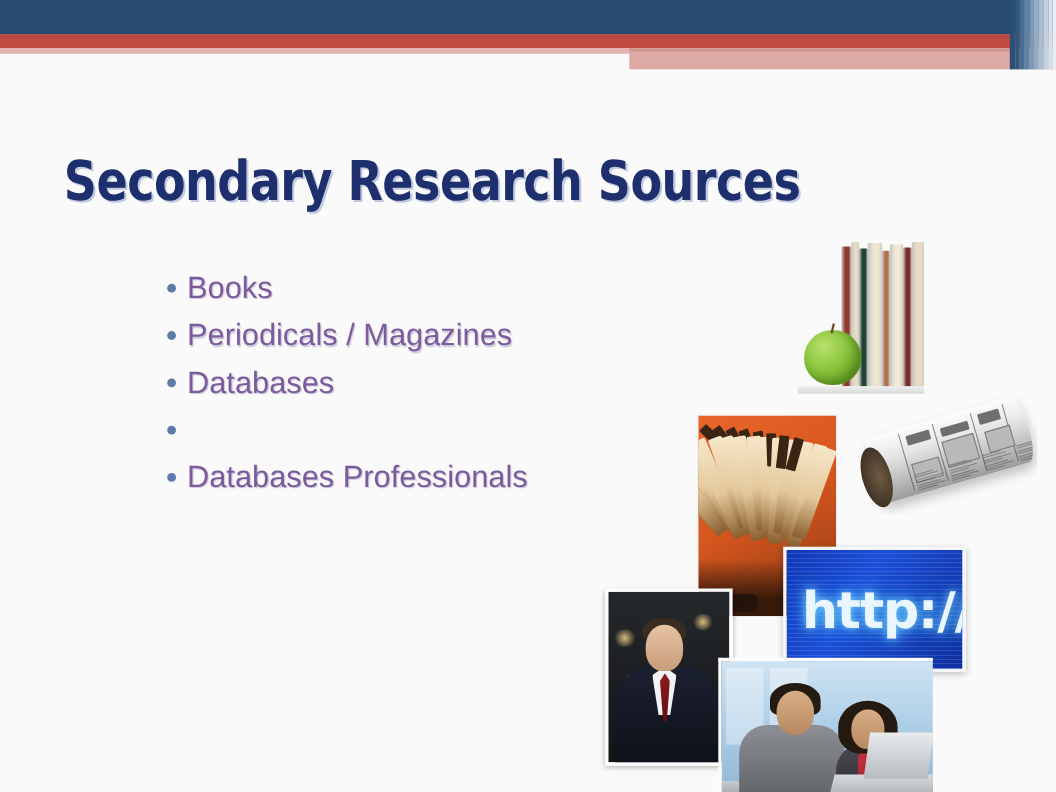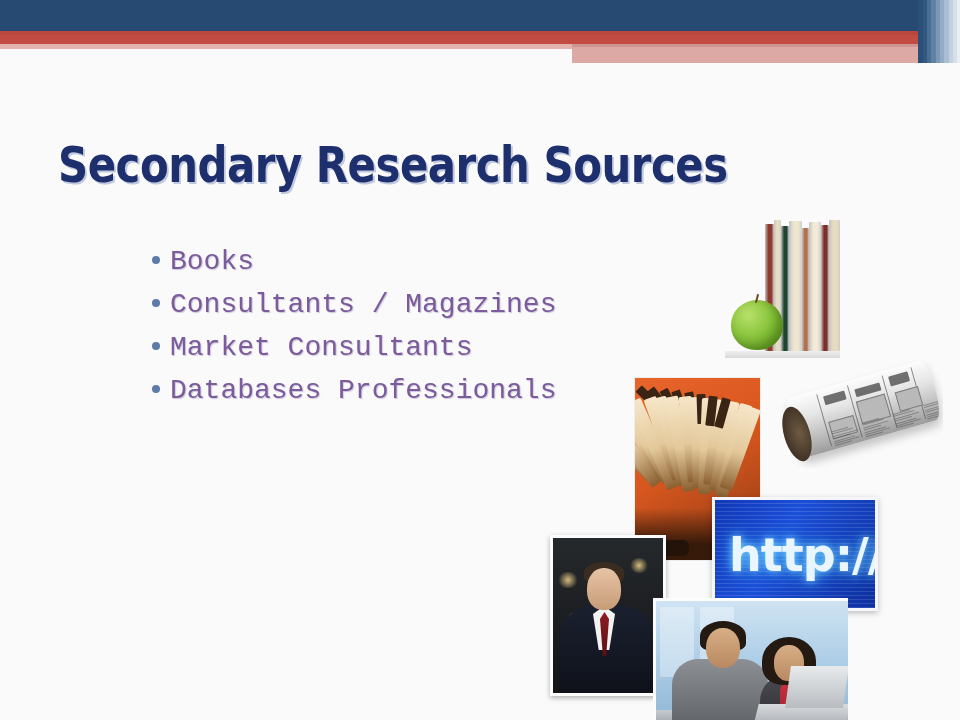--- a/index.html
+++ b/index.html
@@ -75,21 +75,21 @@
   
   .bullets {
     position: absolute;
     left: 152px;
     top: 240px;
     margin: 0;
     padding: 0;
     list-style: none;
   }
   .bullets li {
-    font-family: Liberation Mono, monospace;
+    font-family: Liberation Sans, sans-serif;
     font-size: 28px;
     line-height: 43px;
     color: #7B5B9B;
     white-space: nowrap;
     text-shadow: 1px 1px 1px rgba(190,185,210,0.8);
   }
   .bullets li .dot {
     display: inline-block;
     width: 8px; height: 8px;
     border-radius: 50%;
@@ -281,22 +281,23 @@
         <i style="left: 31px; width: 4px; background: rgb(194, 208, 223);"></i>
         <i style="left: 35px; width: 4px; background: rgb(214, 224, 234);"></i>
         <i style="left: 39px; width: 5px; background: rgb(233, 238, 244);"></i>
       </div>
   </div>
 
   <div class="title">Secondary Research Sources</div>
 
   <ul class="bullets">
     <li><span class="dot"></span><span>Books</span></li>
-    <li><span class="dot"></span><span>Consultants / Magazines</span></li>
-    <li><span class="dot"></span><span>Market Consultants</span></li>
+    <li><span class="dot"></span><span>Periodicals / Magazines</span></li>
+    <li><span class="dot"></span><span>Databases</span></li>
+    <li><span class="dot"></span></li>
     <li><span class="dot"></span><span>Databases Professionals</span></li>
   </ul>
 
   <div class="collage">
 
     <div class="photo pic-books">
       <div class="books-shelf" id="books-group">
           <div class="book" style="left: 40px; width: 9px; height: 128px; background: linear-gradient(90deg, rgba(0, 0, 0, 0.22), rgb(142, 59, 46) 38%, rgb(142, 59, 46) 72%, rgba(0, 0, 0, 0.18));"></div>
           <div class="book" style="left: 49px; width: 7px; height: 132px; background: linear-gradient(90deg, rgba(0, 0, 0, 0.22), rgb(231, 220, 194) 38%, rgb(231, 220, 194) 72%, rgba(0, 0, 0, 0.18));"></div>
           <div class="book" style="left: 56px; width: 8px; height: 126px; background: linear-gradient(90deg, rgba(0, 0, 0, 0.22), rgb(31, 68, 50) 38%, rgb(31, 68, 50) 72%, rgba(0, 0, 0, 0.18));"></div>

